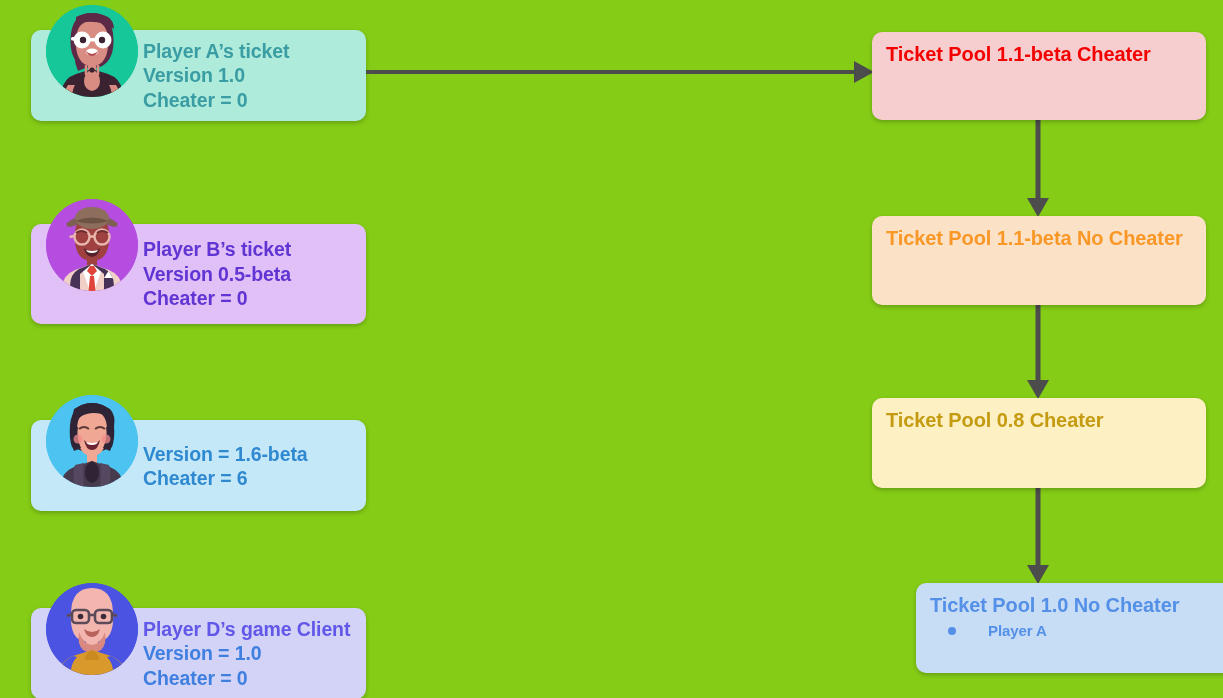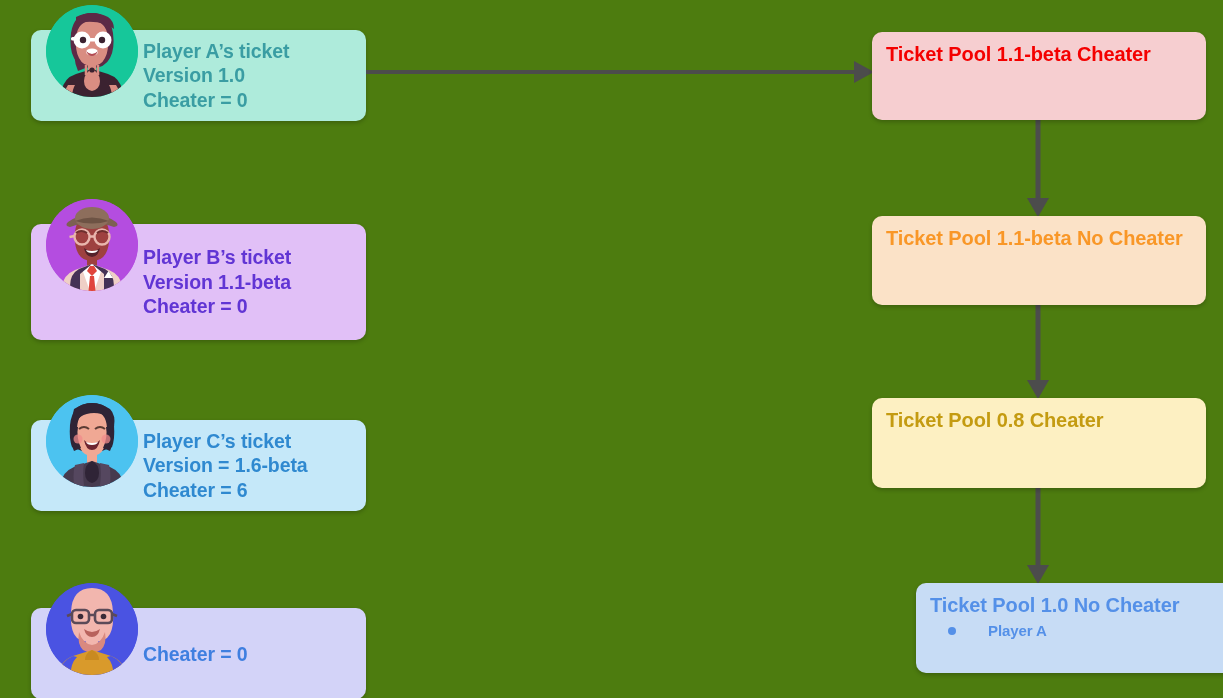--- a/index.html
+++ b/index.html
@@ -10,21 +10,21 @@
   }
   body {
     font-family: "Liberation Sans", sans-serif;
     -webkit-font-smoothing: antialiased;
   }
   #canvas {
     position: relative;
     width: 1223px;
     height: 698px;
     overflow: hidden;
-    background: #4d7c0f;
+    background: #84cc16;
   }
 
   
   .player-card {
     position: absolute;
     box-sizing: border-box;
     border-radius: 10px;
     box-shadow: 0 2px 4px rgba(0,0,0,0.22);
   }
   .player-card .card-text {
@@ -127,21 +127,21 @@
         </g>
       </svg>
     </div>
     <div class="card-text" style="color:#3a9da3;">
       <div>Player A’s ticket</div>
       <div>Version 1.0</div>
       <div>Cheater = 0</div>
     </div>
   </div>
 
-  <div class="player-card" style="left:31px; top:224px; width:335px; height:116px; background:#e1c0f7;">
+  <div class="player-card" style="left:31px; top:224px; width:335px; height:100px; background:#e1c0f7;">
     <div class="avatar" style="top:-25px; background:#b44de0;">
       <svg width="92" height="92" viewBox="0 0 92 92" aria-hidden="true">
         <circle cx="46" cy="46" r="46" fill="#b44de0"></circle>
         <g transform="translate(0,3)">
           <path d="M46 12 q15 0 17 18 q1 14 -3 21 q-4 8 -14 8 q-10 0 -14 -8 q-4 -7 -3 -21 q2 -18 17 -18z" fill="#9e4140"></path>
           <rect x="41" y="50" width="10" height="14" fill="#9e4140"></rect>
           <path d="M22 20 q24 -16 48 0 q4 4 -2 5 q-22 -8 -44 0 q-6 -1 -2 -5z" fill="#7d6052"></path>
           <ellipse cx="46" cy="16" rx="17" ry="11" fill="#8d6e5c"></ellipse>
           <path d="M29 19 q17 -7 34 0 q-17 5 -34 0z" fill="#6d5344"></path>
           <g fill="none" stroke="#e9b6ad" stroke-width="2.4">
@@ -159,21 +159,21 @@
           <path d="M46 62 l-13 5 q-9 5 -9 17 l0 10 l10 0 l0 -22z" fill="#453256"></path>
           <path d="M46 62 l13 5 q9 5 9 17 l0 10 l-10 0 l0 -22z" fill="#453256"></path>
           <path d="M44 64 l4 0 l3 5 l-5 5 l-5 -5z" fill="#e0453c"></path>
           <path d="M44 74 l4 0 l2 20 l-8 0z" fill="#e0453c"></path>
           <path d="M58 76 l9 0 l-4.5 -7z" fill="#ffffff"></path>
         </g>
       </svg>
     </div>
     <div class="card-text" style="color:#6135d4;">
       <div>Player B’s ticket</div>
-      <div>Version 1.1-beta</div>
+      <div>Version 0.5-beta</div>
       <div>Cheater = 0</div>
     </div>
   </div>
 
   <div class="player-card" style="left:31px; top:420px; width:335px; height:91px; background:#c5e8f9;">
     <div class="avatar" style="top:-25px; background:#4cc3f0;">
       <svg width="92" height="92" viewBox="0 0 92 92" aria-hidden="true">
         <circle cx="46" cy="46" r="46" fill="#4cc3f0"></circle>
         <g transform="translate(0,2)">
           <path d="M46 6 q20 0 22 22 q1 14 -2 22 l-10 4 l-20 0 l-10 -4 q-3 -8 -2 -22 q2 -22 22 -22z" fill="#2f2436"></path>
@@ -191,21 +191,20 @@
           <path d="M46 64 l-18 6 q-12 5 -13 17 l0 8 l62 0 l0 -8 q-1 -12 -13 -17z" fill="#463a4e"></path>
           <path d="M46 64 q-7 3 -7 12 q0 8 7 10 q7 -2 7 -10 q0 -9 -7 -12z" fill="#2f2436"></path>
           <path d="M38 66 q-2 12 1 29 l-10 0 q-3 -18 0 -27z" fill="#55475f"></path>
           <path d="M54 66 q2 12 -1 29 l10 0 q3 -18 0 -27z" fill="#55475f"></path>
           <path d="M17 86 q-2 4 -2 9 l10 0 q0 -6 1 -9z" fill="#463a4e"></path>
           <path d="M75 86 q2 4 2 9 l-10 0 q0 -6 -1 -9z" fill="#463a4e"></path>
         </g>
       </svg>
     </div>
     <div class="card-text" style="color:#2f89d0;">
-      <div>Player C’s ticket</div>
       <div>Version = 1.6-beta</div>
       <div>Cheater = 6</div>
     </div>
   </div>
 
   <div class="player-card" style="left:31px; top:608px; width:335px; height:91px; background:#d3d3f8;">
     <div class="avatar" style="top:-25px; background:#4a53e2;">
       <svg width="92" height="92" viewBox="0 0 92 92" aria-hidden="true">
         <circle cx="46" cy="46" r="46" fill="#4a53e2"></circle>
         <g transform="translate(0,1)">
@@ -223,20 +222,22 @@
           <circle cx="57.5" cy="32.5" r="2.8" fill="#3b2b38"></circle>
           <path d="M38 45 q8 6 16 0 q-2 8 -8 8 q-6 0 -8 -8z" fill="#b8625c"></path>
           <path d="M46 66 l-19 6 q-13 5 -14 18 l0 7 l66 0 l0 -7 q-1 -13 -14 -18z" fill="#d99a2b"></path>
           <path d="M46 66 q-7 3 -7 10 l14 0 q0 -7 -7 -10z" fill="#c98a20"></path>
           <path d="M27 72 q-12 5 -14 18 l0 7 l12 0 q-2 -16 6 -24z" fill="#4a53e2"></path>
           <path d="M65 72 q12 5 14 18 l0 7 l-12 0 q2 -16 -6 -24z" fill="#4a53e2"></path>
         </g>
       </svg>
     </div>
     <div class="card-text">
+      <div style="color:#6157e8;">Player D’s game Client</div>
+      <div style="color:#3f7fe0;">Version = 1.0</div>
       <div style="color:#3f7fe0;">Cheater = 0</div>
     </div>
   </div>
 
   <div class="connector" style="left:366px; top:58px; width:510px; height:28px;">
     <svg width="510" height="28" viewBox="0 0 510 28" aria-hidden="true">
       <line x1="0" y1="14" x2="490" y2="14" stroke="#4c4c4c" stroke-width="4"></line>
       <polygon points="488,3 508,14 488,25" fill="#4c4c4c"></polygon>
     </svg>
   </div>

